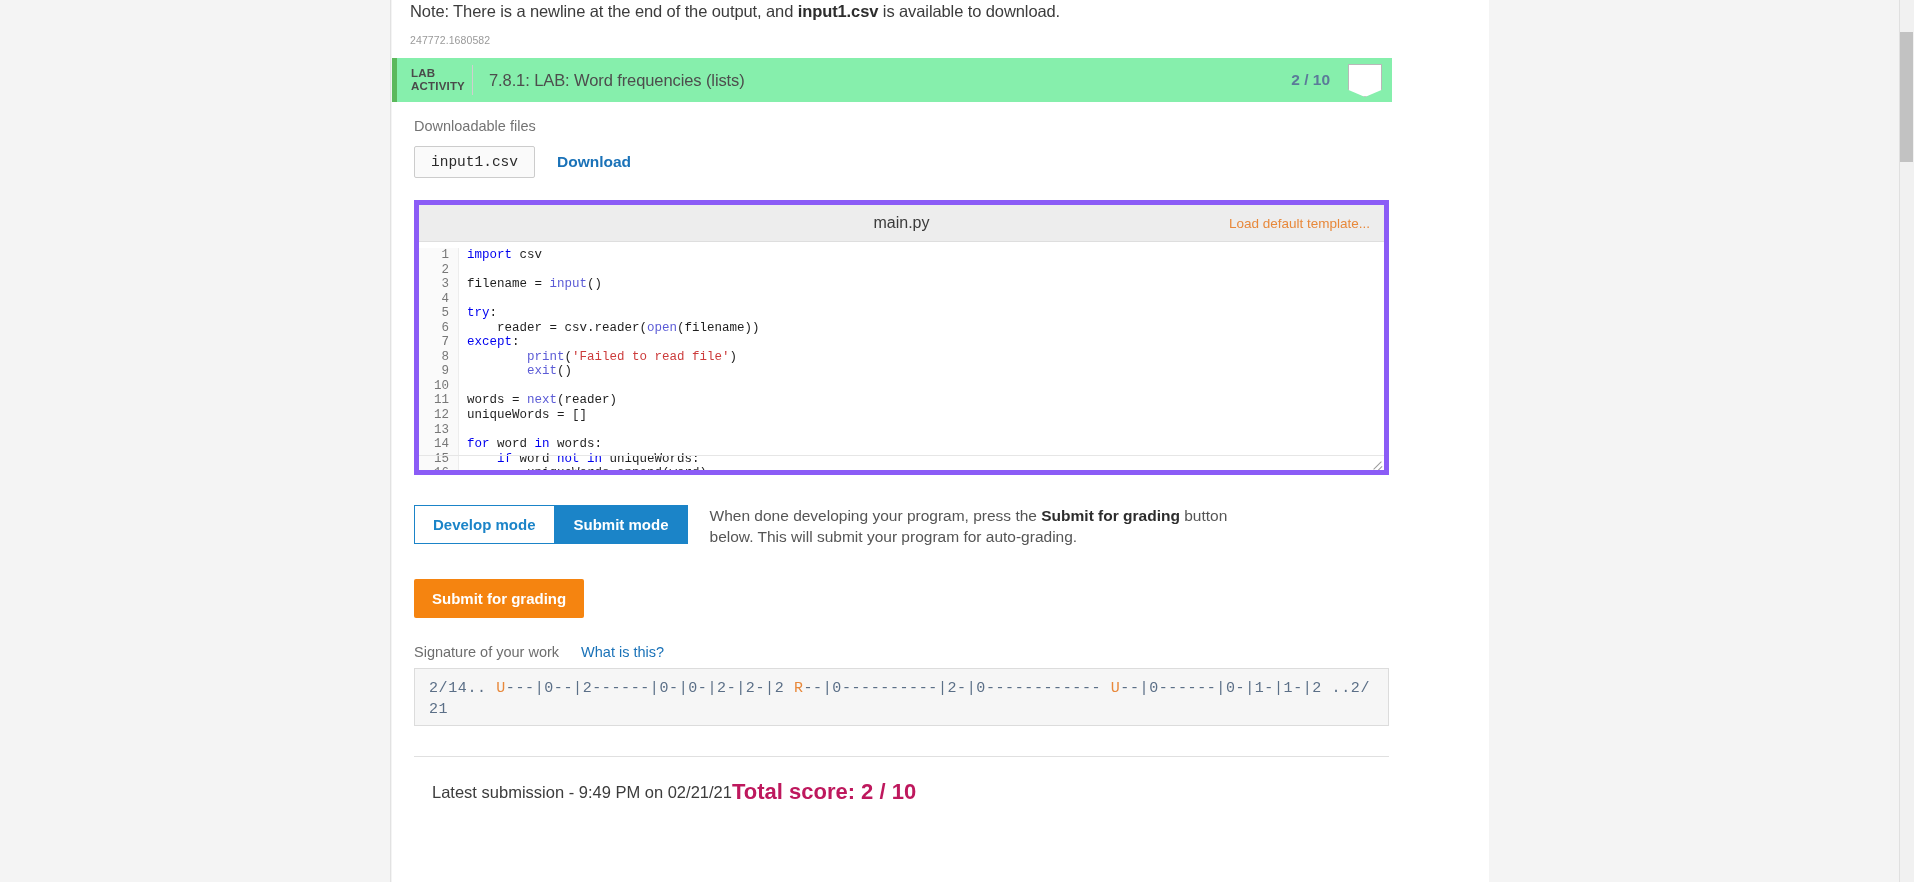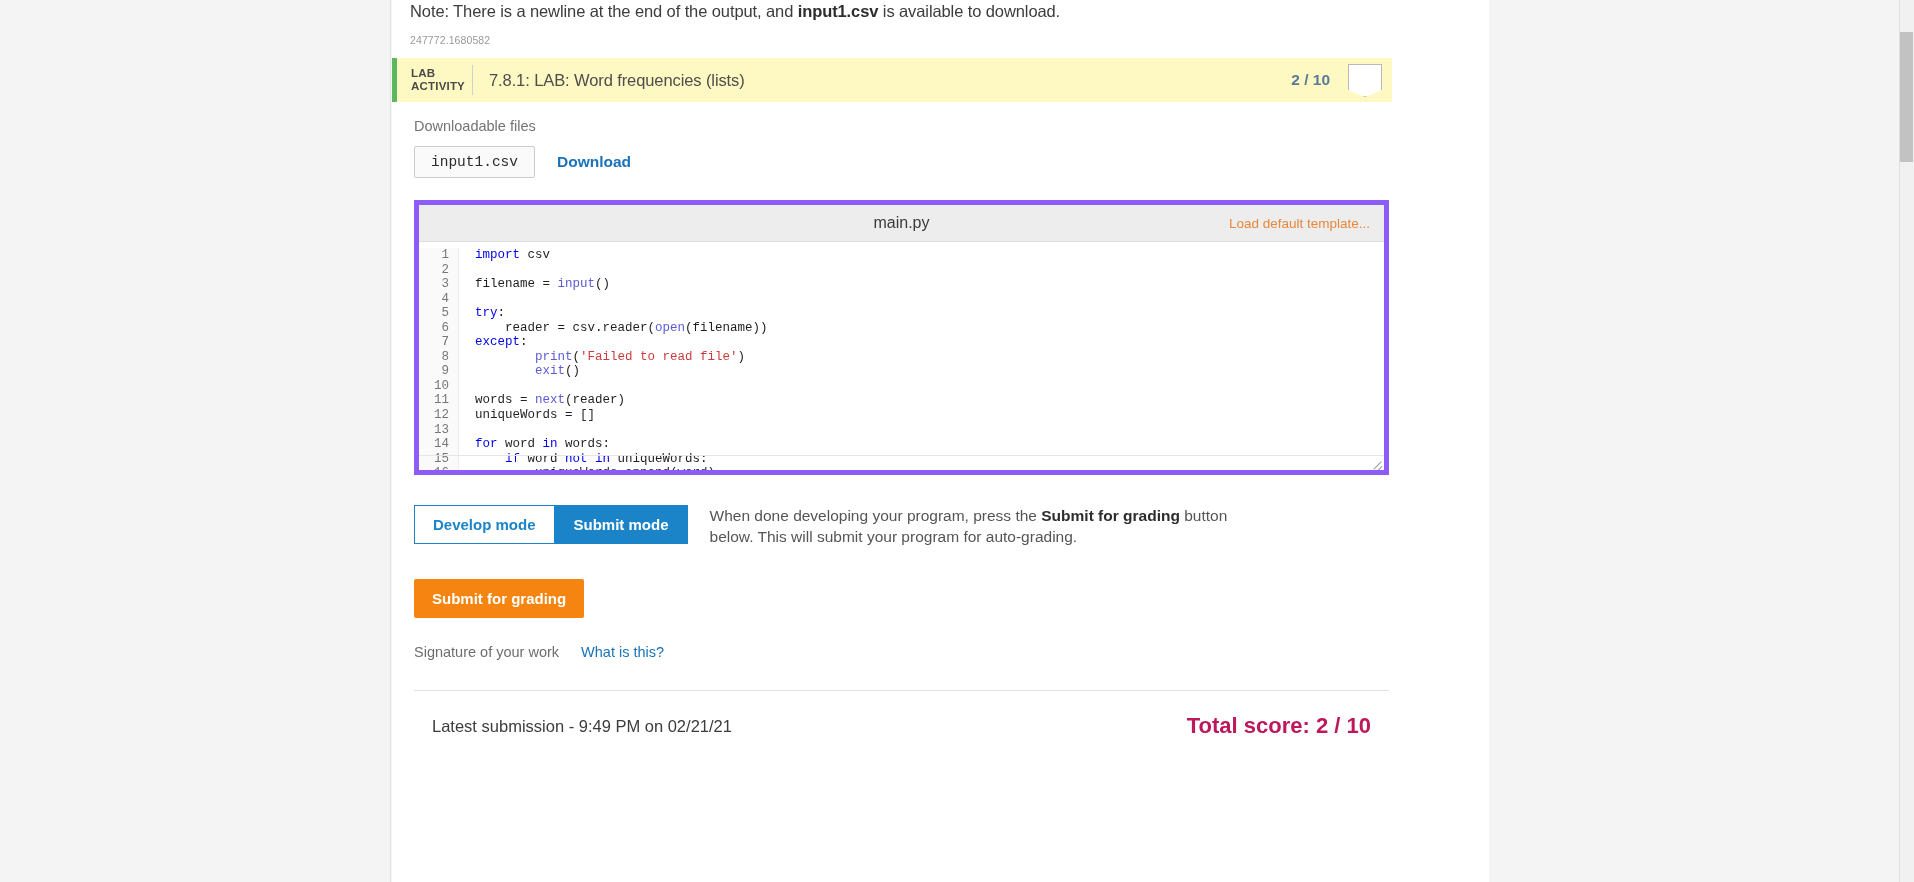--- a/index.html
+++ b/index.html
@@ -42,21 +42,21 @@
   }
   
   .lab-card {
     position: absolute; left: 0px; top: 58px;
     width: 1000px;
     background: #ffffff;
   }
   .lab-header {
     position: relative;
     height: 44px;
-    background: #fef9c3;
+    background: #86efac;
     border-left: 5px solid #5cb85c;
     display: flex; align-items: center;
   }
   .lab-badge {
     width: 75px;
     padding-left: 14px;
     font-size: 11.5px; font-weight: bold; color: #4a4a4a;
     line-height: 13px; letter-spacing: 0.2px;
   }
   .lab-divider {
@@ -122,21 +122,21 @@
     line-height: 14.55px;
   }
   .code-rows { padding-top: 6px; }
   .code-row { display: flex; height: 14.55px; white-space: pre; }
   .ln {
     width: 40px; text-align: right; padding-right: 9px;
     color: #777777; flex: none;
     background: #fafafa;
     border-right: 1px solid #ededed;
   }
-  .cd { padding-left: 8px; color: #1f1f1f; margin-left: 8px; }
+  .cd { padding-left: 8px; color: #1f1f1f; }
   .kw { color: #0000ef; }
   .bi { color: #5b5bd6; }
   .st { color: #cc3b3b; }
   .code-resize {
     position: absolute; right: 1px; bottom: 1px;
     width: 12px; height: 12px;
   }
   .code-resize:before, .code-resize:after {
     content: ""; position: absolute; background: #9b9b9b;
     transform: rotate(-45deg);
@@ -188,21 +188,21 @@
     color: #5b6f87; letter-spacing: 0.6px;
     white-space: pre-wrap; word-break: break-all;
     overflow: hidden;
   }
   .sig-box .hl { color: #e8883a; }
   
   .sub-footer {
     margin-top: 30px; width: 975px;
     border-top: 1px solid #e0e0e0;
     padding: 22px 18px 0 18px;
-    display: flex; justify-content: space-between; align-items: center;
+    display: flex; align-items: center;
   }
   .sub-left { font-size: 16.5px; color: #3c3c3c; }
   .sub-right { font-size: 22px; color: #be185d; font-weight: bold; }
   
   .scrollbar {
     position: absolute; right: 0; top: 0; width: 15px; height: 882px;
     background: #f1f1f1; border-left: 1px solid #e0e0e0;
   }
   .scroll-thumb {
     position: absolute; right: 1px; top: 32px; width: 13px; height: 130px;
@@ -284,20 +284,21 @@
             <span>When done developing your program, press the </span><b>Submit for grading</b><span> button below. This will submit your program for auto-grading.</span>
           </div>
         </div>
 
         <button class="submit-btn">Submit for grading</button>
 
         <div class="sig-head">
           <div class="sig-label">Signature of your work</div>
           <div class="sig-what">What is this?</div>
         </div>
+        <div class="sig-box" id="sig-box"><span>2/14.. </span><span class="hl">U</span><span>---|0--|2------|0-|0-|2-|2-|2 </span><span class="hl">R</span><span>--|0----------|2-|0------------ </span><span class="hl">U</span><span>--|0------|0-|1-|1-|2 ..2/21</span></div>
 
         <div class="sub-footer">
           <div class="sub-left">Latest submission - 9:49 PM on 02/21/21</div>
           <div class="sub-right">Total score: 2 / 10</div>
         </div>
 
       </div>
     </div>
   </div>
 

